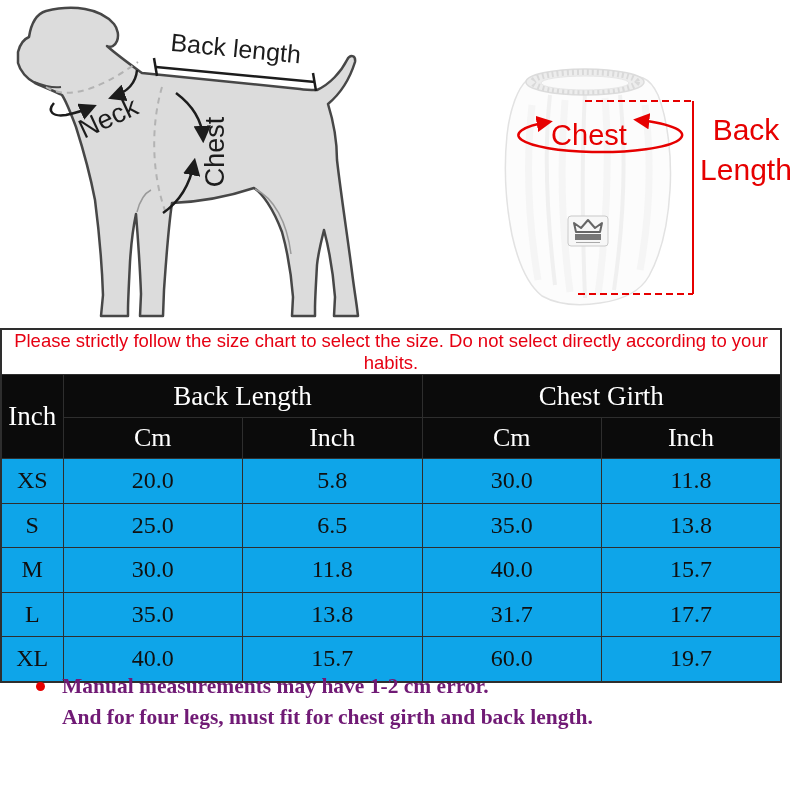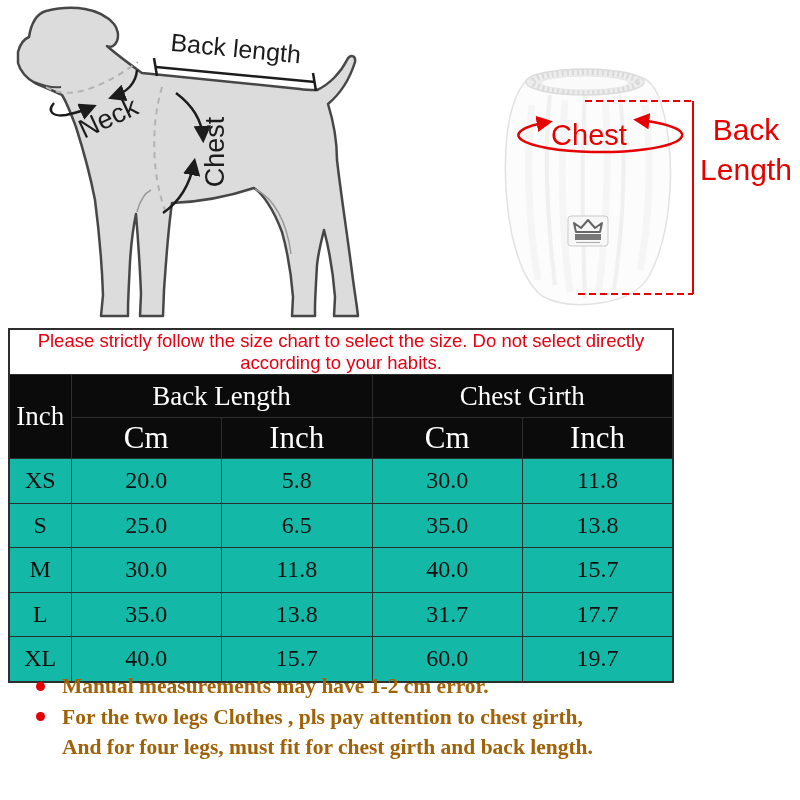--- a/index.html
+++ b/index.html
@@ -5,44 +5,44 @@
   html,body{margin:0;padding:0;}
   body{
     width:800px;height:800px;position:relative;overflow:hidden;
     background:#ffffff;font-family:"Liberation Sans",sans-serif;
   }
   .diagram-svg{position:absolute;top:0;left:0;}
   #garment-svg{left:400px;}
 
   
   .size-table{
-    position:absolute;left:8px;top:328px;width:666px;
+    position:absolute;left:0;top:328px;width:782px;
     border-collapse:collapse;table-layout:fixed;
     font-family:"Liberation Serif","DejaVu Serif",serif;
   }
   .size-table td{border:1px solid #2e2e2e;text-align:center;vertical-align:middle;padding:0;}
   .size-table{border:2px solid #2e2e2e;}
   .notice-cell{
     height:31px;color:#e60012;background:#ffffff;
     font-family:"Liberation Sans",sans-serif;font-size:18.5px;font-weight:500;
   }
   .head-cell{
     background:#0b0b0b;color:#ffffff;font-weight:400;
   }
   .head-main{font-size:27px;height:42px;}
-  .head-sub{font-size:31px;height:40px;}
+  .head-sub{font-size:26px;height:40px;}
   .head-size{font-size:27px;}
-  .data-cell{font-size:24px;height:43.5px;color:#101010;background:#14b8a6;}
+  .data-cell{font-size:24px;height:43.5px;color:#101010;background:#0ea5e9;}
   .col-size{width:62px;}
 
   
   .notes{
     position:absolute;left:36px;top:675px;width:748px;
     font-family:"Liberation Serif","DejaVu Serif",serif;
-    font-weight:bold;color:#a16207;font-size:21.5px;text-align:right;
+    font-weight:bold;color:#701a75;font-size:21.5px;text-align:right;
   }
   .note-line{display:flex;align-items:center;margin-bottom:8.5px;line-height:22px;}
   .note-bullet{
     width:9px;height:9px;border-radius:50%;background:#e60000;
     margin-right:17px;flex:0 0 9px;
   }
   .note-cont{padding-left:26px;}
 </style>
 </head>
 <body>
@@ -237,20 +237,16 @@
       <td class="data-cell">19.7</td>
     </tr>
   </tbody>
 </table>
 
 <div class="notes">
   <div class="note-line">
     <span class="note-bullet"></span>
     <span>Manual measurements may have 1-2 cm error.</span>
   </div>
-  <div class="note-line">
-    <span class="note-bullet"></span>
-    <span>For the two legs Clothes , pls pay attention to chest girth,</span>
-  </div>
   <div class="note-line note-cont">
     <span>And for four legs, must fit for chest girth and back length.</span>
   </div>
 </div>
 
 </body></html>

